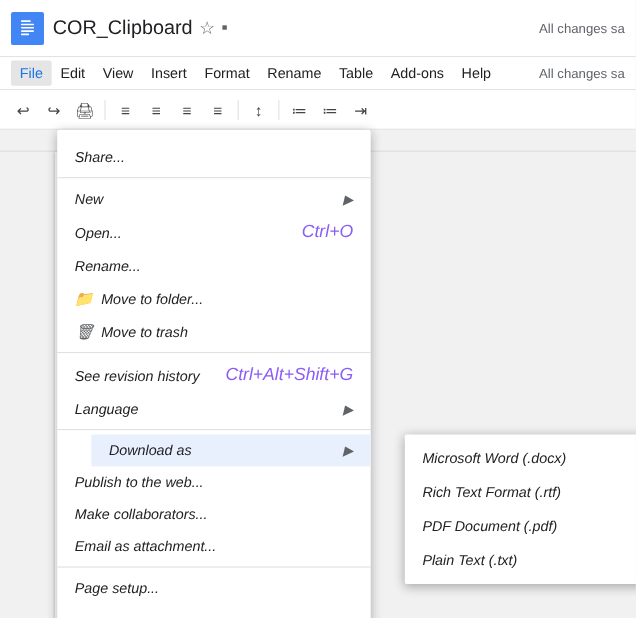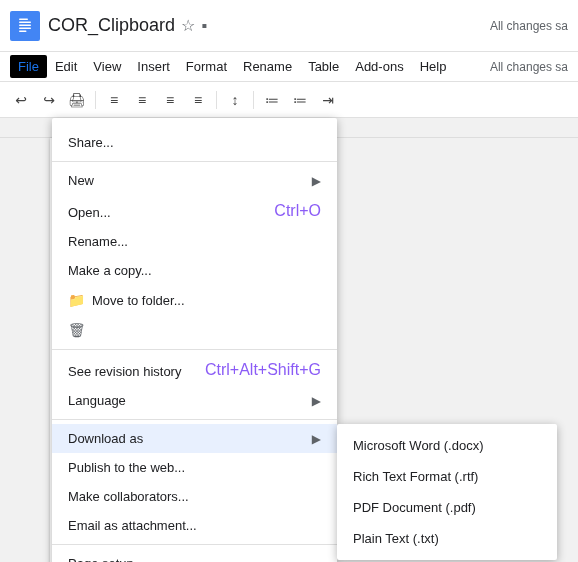--- a/index.html
+++ b/index.html
@@ -62,21 +62,21 @@
     }
     .menu-item {
       padding: 4px 8px;
       cursor: pointer;
       color: #202124;
       font-size: 13px;
       border-radius: 2px;
       white-space: nowrap;
     }
     .menu-item.active {
-      background: #000000;
+      background: #e5e5e5;
       color: #1a73e8;
     }
     .menu-changes {
       margin-left: auto;
       color: #5f6368;
       font-size: 12px;
     }
 
     
     .toolbar {
@@ -153,26 +153,27 @@
     }
 
     .menu-section {
       padding: 4px 0;
       border-bottom: 1px solid #e0e0e0;
     }
     .menu-section:last-child { border-bottom: none; }
 
     .dropdown-item {
       display: flex;
-      align-items: flex-end;
+      align-items: center;
       padding: 7px 16px 7px 16px;
       cursor: pointer;
       color: #202124;
       font-size: 13px;
       position: relative;
+      font-style: italic;
     }
 
     .dropdown-item .item-label {
       flex: 1;
     }
     .dropdown-item .item-shortcut {
       color: #8b5cf6;
       font-size: 16px;
       margin-left: auto;
     }
@@ -202,20 +203,21 @@
     }
     .submenu-item {
       padding: 8px 16px;
       cursor: pointer;
       color: #202124;
       font-size: 13px;
     }
 
     .download-row {
       position: relative;
+      margin-left: 31px;
     }
     .download-row.active { background: #e8f0fe; }
   </style>
 </head>
 <body>
 
 <div class="top-bar">
   <div class="app-icon">
     <svg viewBox="0 0 24 24" xmlns="http://www.w3.org/2000/svg">
       <rect x="4" y="2" width="12" height="2" rx="1"></rect>
@@ -285,28 +287,26 @@
           <span class="item-arrow">▶</span>
         </div>
         <div class="dropdown-item">
           <span class="item-label">Open...</span>
           <span class="item-shortcut">Ctrl+O</span>
         </div>
         <div class="dropdown-item">
           <span class="item-label">Rename...</span>
         </div>
         <div class="dropdown-item">
-          <span class="item-label">Make a copy...</span>
-        </div>
-        <div class="dropdown-item">
           <span class="item-icon">📁</span>
           <span class="item-label">Move to folder...</span>
         </div>
         <div class="dropdown-item">
           <span class="item-icon">🗑</span>
+          <span class="item-label">Move to trash</span>
         </div>
       </div>
 
       <div class="menu-section">
         <div class="dropdown-item">
           <span class="item-label">See revision history</span>
           <span class="item-shortcut">Ctrl+Alt+Shift+G</span>
         </div>
         <div class="dropdown-item">
           <span class="item-label">Language</span>

